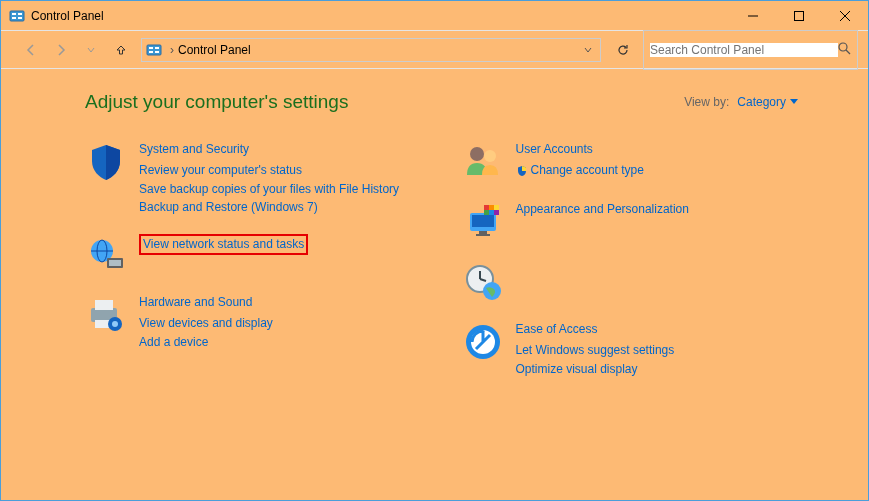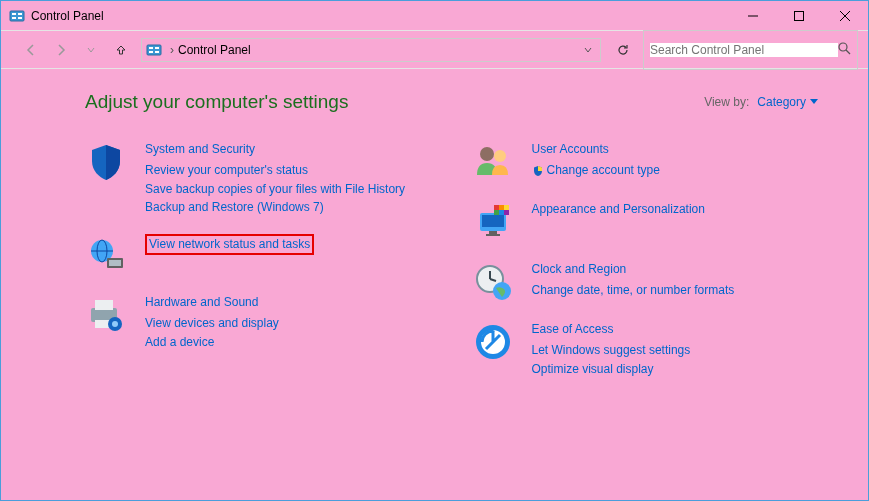--- a/index.html
+++ b/index.html
@@ -1,44 +1,44 @@
 <!DOCTYPE html>
 <html><head>
 <meta charset="utf-8">
 <style>
 * { box-sizing: border-box; margin: 0; padding: 0; }
 body { font-family: "Segoe UI", Tahoma, sans-serif; font-size: 12px; background: #fff; }
-.window { width: 869px; height: 501px; border: 1px solid #4a9edb; display: flex; flex-direction: column; background: #f9a8d4; }
+.window { width: 869px; height: 501px; border: 1px solid #4a9edb; display: flex; flex-direction: column; background: #fdba74; }
 .titlebar { height: 30px; display: flex; align-items: center; padding: 0 0 0 8px; border-bottom: 1px solid #e5e5e5; }
 .titlebar .app-icon { width: 16px; height: 16px; margin-right: 6px; display: inline-flex; }
 .titlebar .title { font-size: 12px; color: #000; flex: 1; }
 .titlebar .win-controls { display: flex; height: 100%; }
 .titlebar .win-controls div { width: 46px; display: flex; align-items: center; justify-content: center; cursor: default; }
 .titlebar .win-controls svg { width: 10px; height: 10px; }
 .toolbar { height: 38px; display: flex; align-items: center; padding: 0 10px 0 18px; gap: 6px; border-bottom: 1px solid #e5e5e5; }
 .nav-btn { width: 24px; height: 24px; display: flex; align-items: center; justify-content: center; color: #888; }
 .nav-btn.enabled { color: #000; }
 .addrbar { flex: 1; height: 24px; border: 1px solid #ccc; display: flex; align-items: center; padding: 0 4px; margin: 0 2px; }
 .addrbar .addr-icon { width: 16px; height: 16px; margin-right: 4px; }
 .addrbar .crumb { display: flex; align-items: center; font-size: 12px; color: #000; }
 .addrbar .chev { margin: 0 4px; color: #555; }
 .addrbar .spacer { flex: 1; }
 .addrbar .dd { color: #555; margin-right: 4px; }
 .refresh { width: 28px; height: 24px; display: flex; align-items: center; justify-content: center; color: #333; }
 .searchbox { width: 215px; height: 40px; border: 1px solid #ccc; display: flex; align-items: center; padding: 0 6px; }
 .searchbox input { border: none; outline: none; flex: 1; font-size: 12px; color: #555; }
 .searchbox .sicon { color: #555; }
-.content { flex: 1; padding: 22px 50px 10px 84px; overflow: hidden; position: relative; }
+.content { flex: 1; padding: 22px 70px 10px 84px; overflow: hidden; position: relative; }
 .header-row { display: flex; align-items: center; margin-bottom: 28px; }
 .page-title { color: #1a6f1e; font-size: 19px; font-weight: 400; flex: 1; }
 .viewby-label { color: #666; font-size: 12px; margin-right: 8px; }
 .viewby-value { color: #0066cc; font-size: 12px; display: flex; align-items: center; gap: 4px; }
 .cats { display: flex; gap: 40px; }
 .col { flex: 1; display: flex; flex-direction: column; gap: 18px; }
-.cat { display: flex; gap: 18px; }
+.cat { display: flex; gap: 12px; }
 .cat-icon { width: 42px; height: 42px; flex-shrink: 0; }
 .cat-body { display: flex; flex-direction: column; gap: 2px; }
 .cat-title { color: #1a6f1e; font-size: 15px; font-weight: 400; line-height: 1.2; margin-bottom: 2px; }
 .cat-body a { color: #0066cc; font-size: 12px; text-decoration: none; line-height: 1.4; display: inline-block; }
 .hl { border: 2px solid #e60000; padding: 0 2px; display: inline-block; }
 .shield-mini { display: inline-flex; vertical-align: middle; margin-right: 3px; }
 </style>
 </head>
 <body>
 
@@ -241,24 +241,20 @@
         <div class="cat">
           <div class="cat-icon">
             <svg viewBox="0 0 42 42">
                 <circle cx="18" cy="18" r="13" fill="#eceff1" stroke="#78909c" stroke-width="2"></circle>
                 <line x1="18" y1="18" x2="18" y2="10" stroke="#37474f" stroke-width="2"></line>
                 <line x1="18" y1="18" x2="24" y2="20" stroke="#37474f" stroke-width="2"></line>
                 <circle cx="30" cy="30" r="9" fill="#42a5f5"></circle>
                 <path d="M24 27 Q28 25 32 28 Q35 31 30 36" fill="#66bb6a"></path>
               </svg>
           </div>
-          <div class="cat-body">
-            <a class="cat-title" href="#">Clock and Region</a>
-            <a href="#">Change date, time, or number formats</a>
-          </div>
         </div>
 
         <div class="cat">
           <div class="cat-icon">
             <svg viewBox="0 0 42 42">
                 <circle cx="21" cy="21" r="17" fill="#1e88e5"></circle>
                 <circle cx="21" cy="21" r="12" fill="#fff"></circle>
                 <path d="M21 10 L21 21 M21 21 L28 14 M21 21 L14 28" stroke="#1e88e5" stroke-width="3" fill="none"></path>
                 <path d="M10 21 A11 11 0 0 1 21 10" fill="none" stroke="#1e88e5" stroke-width="3"></path>
                 <polygon points="19,8 23,10 19,12" fill="#1e88e5"></polygon>

